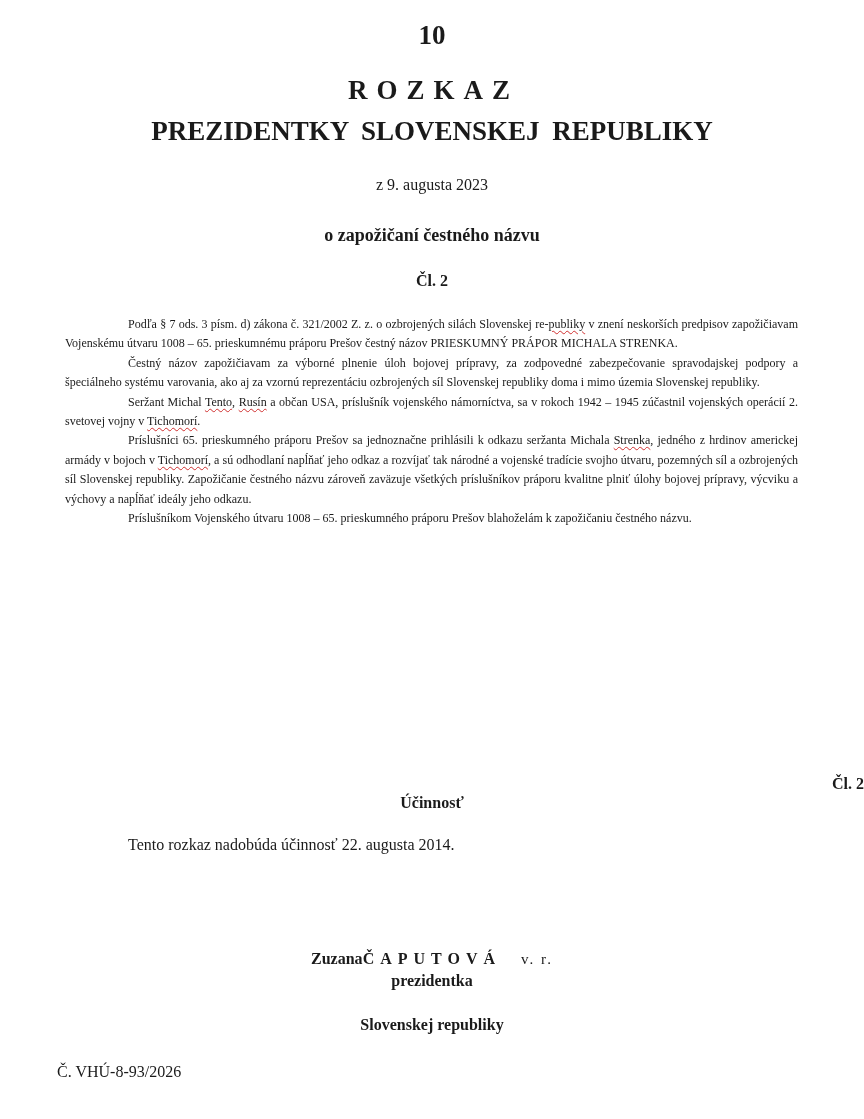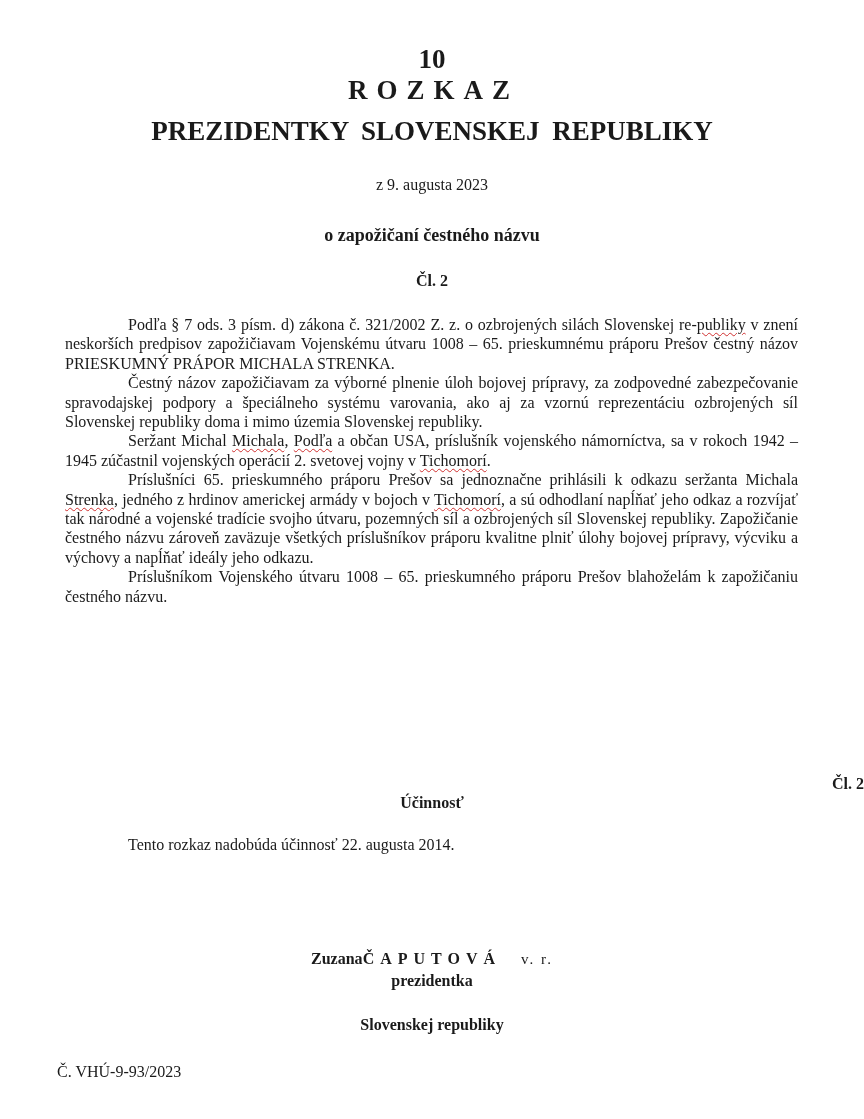--- a/index.html
+++ b/index.html
@@ -2,30 +2,30 @@
 <html><head>
 <meta charset="utf-8">
 <style>
   html, body { margin: 0; padding: 0; background: #ffffff; }
   body {
     width: 864px; height: 1119px; position: relative; overflow: hidden;
     font-family: "Liberation Serif", "DejaVu Serif", serif;
     color: #1a1a1a;
   }
   .abs { position: absolute; left: 0; width: 864px; text-align: center; }
-  .num { top: 44px; font-size: 27px; font-weight: bold; }
+  .num { top: 20px; font-size: 27px; font-weight: bold; }
   .kind { top: 75px; font-size: 27px; font-weight: bold; letter-spacing: 9px; padding-left: 3px; box-sizing: border-box; }
   .issuer { top: 116px; font-size: 27px; font-weight: bold; word-spacing: 6px; }
   .date { top: 176px; font-size: 16px; }
   .subject { top: 225px; font-size: 18px; font-weight: bold; }
   .art1 { top: 272px; font-size: 16px; font-weight: bold; }
 
   .body1 {
     position: absolute; left: 65px; width: 733px; top: 315px;
-    font-size: 16px; line-height: 19.4px; text-align: justify;
+    font-size: 12px; line-height: 19.4px; text-align: justify;
   }
   .body1 p { margin: 0; text-indent: 63px; }
   .sp { text-decoration: underline wavy #d03030; text-decoration-thickness: 1px; text-underline-offset: 2px; }
 
   .art2 { top: 775px; font-size: 16px; font-weight: bold; text-align: right; }
   .art2t { top: 794px; font-size: 16px; font-weight: bold; }
   .eff {
     position: absolute; left: 128px; top: 836px; font-size: 16px;
   }
   .sig { position: absolute; left: 0; width: 864px; text-align: center; font-weight: bold; font-size: 16px; }
@@ -42,26 +42,26 @@
 <div class="abs num">10</div>
 <div class="abs kind">ROZKAZ</div>
 <div class="abs issuer">PREZIDENTKY SLOVENSKEJ REPUBLIKY</div>
 <div class="abs date">z 9. augusta 2023</div>
 <div class="abs subject">o zapožičaní čestného názvu</div>
 <div class="abs art1">Čl. 2</div>
 
 <div class="body1">
   <p><span>Podľa § 7 ods. 3 písm. d) zákona č. 321/2002 Z. z. o ozbrojených silách Slovenskej re-</span><span class="sp">publiky</span><span> v znení neskorších predpisov zapožičiavam Vojenskému útvaru 1008 – 65. prieskumnému práporu Prešov čestný názov PRIESKUMNÝ PRÁPOR MICHALA STRENKA.</span></p>
   <p>Čestný názov zapožičiavam za výborné plnenie úloh bojovej prípravy, za zodpovedné zabezpečovanie spravodajskej podpory a špeciálneho systému varovania, ako aj za vzornú reprezentáciu ozbrojených síl Slovenskej republiky doma i mimo územia Slovenskej republiky.</p>
-  <p><span>Seržant Michal </span><span class="sp">Michala</span><span>, </span><span class="sp">Podľa</span><span> a občan USA, príslušník vojenského námorníctva, sa v rokoch 1942 – 1945 zúčastnil vojenských operácií 2. svetovej vojny v </span><span class="sp">Tichomorí</span><span>.</span></p>
+  <p><span>Seržant Michal </span><span class="sp">Tento</span><span>, </span><span class="sp">Rusín</span><span> a občan USA, príslušník vojenského námorníctva, sa v rokoch 1942 – 1945 zúčastnil vojenských operácií 2. svetovej vojny v </span><span class="sp">Tichomorí</span><span>.</span></p>
   <p><span>Príslušníci 65. prieskumného práporu Prešov sa jednoznačne prihlásili k odkazu seržanta Michala </span><span class="sp">Strenka</span><span>, jedného z hrdinov americkej armády v bojoch v </span><span class="sp">Tichomorí</span><span>, a sú odhodlaní napĺňať jeho odkaz a rozvíjať tak národné a vojenské tradície svojho útvaru, pozemných síl a ozbrojených síl Slovenskej republiky. Zapožičanie čestného názvu zároveň zaväzuje všetkých príslušníkov práporu kvalitne plniť úlohy bojovej prípravy, výcviku a výchovy a napĺňať ideály jeho odkazu.</span></p>
   <p>Príslušníkom Vojenského útvaru 1008 – 65. prieskumného práporu Prešov blahoželám k zapožičaniu čestného názvu.</p>
 </div>
 
 <div class="abs art2">Čl. 2</div>
 <div class="abs art2t">Účinnosť</div>
 <div class="eff">Tento rozkaz nadobúda účinnosť 22. augusta 2014.</div>
 
 <div class="sig sig1"><span>Zuzana</span><span class="surname">ČAPUTOVÁ</span><span class="vr">v. r.</span></div>
 <div class="sig sig2">prezidentka</div>
 <div class="sig sig3">Slovenskej republiky</div>
 
-<div class="ref">Č. VHÚ-9-93/2023</div>
+<div class="ref">Č. VHÚ-8-93/2026</div>
 
 </body></html>

